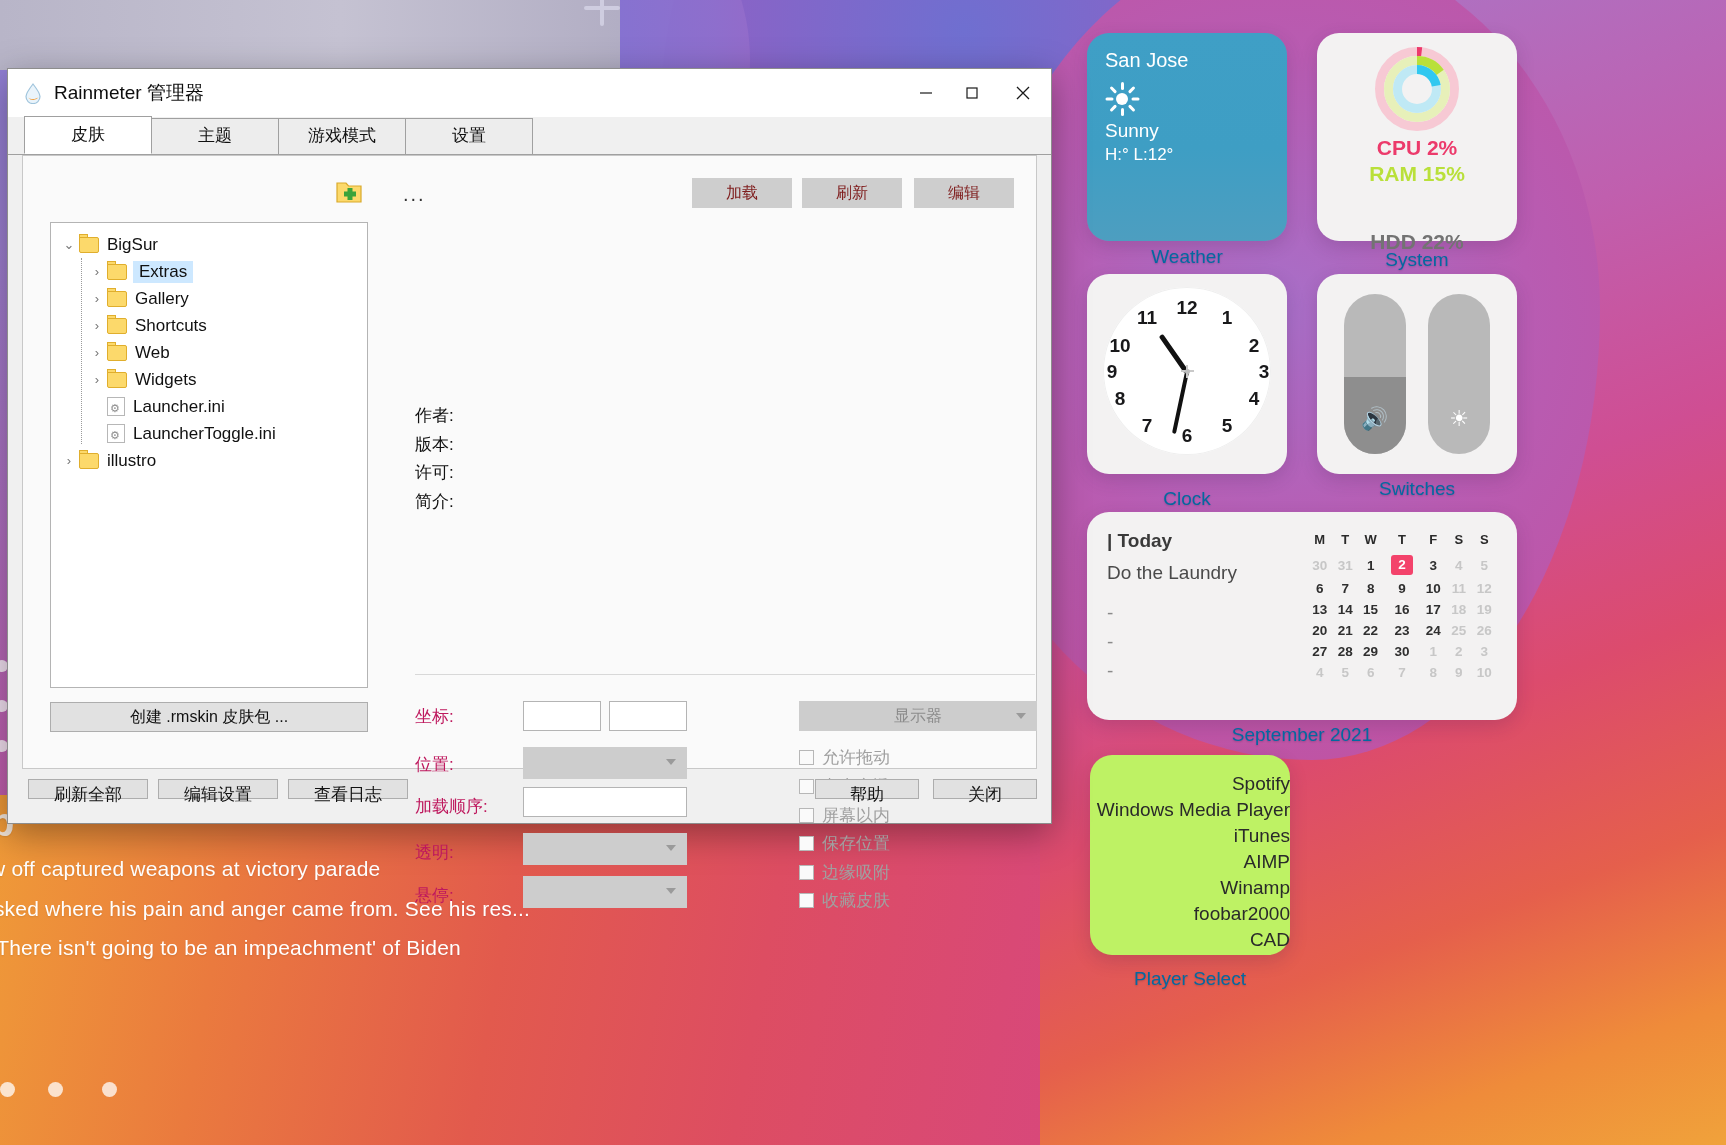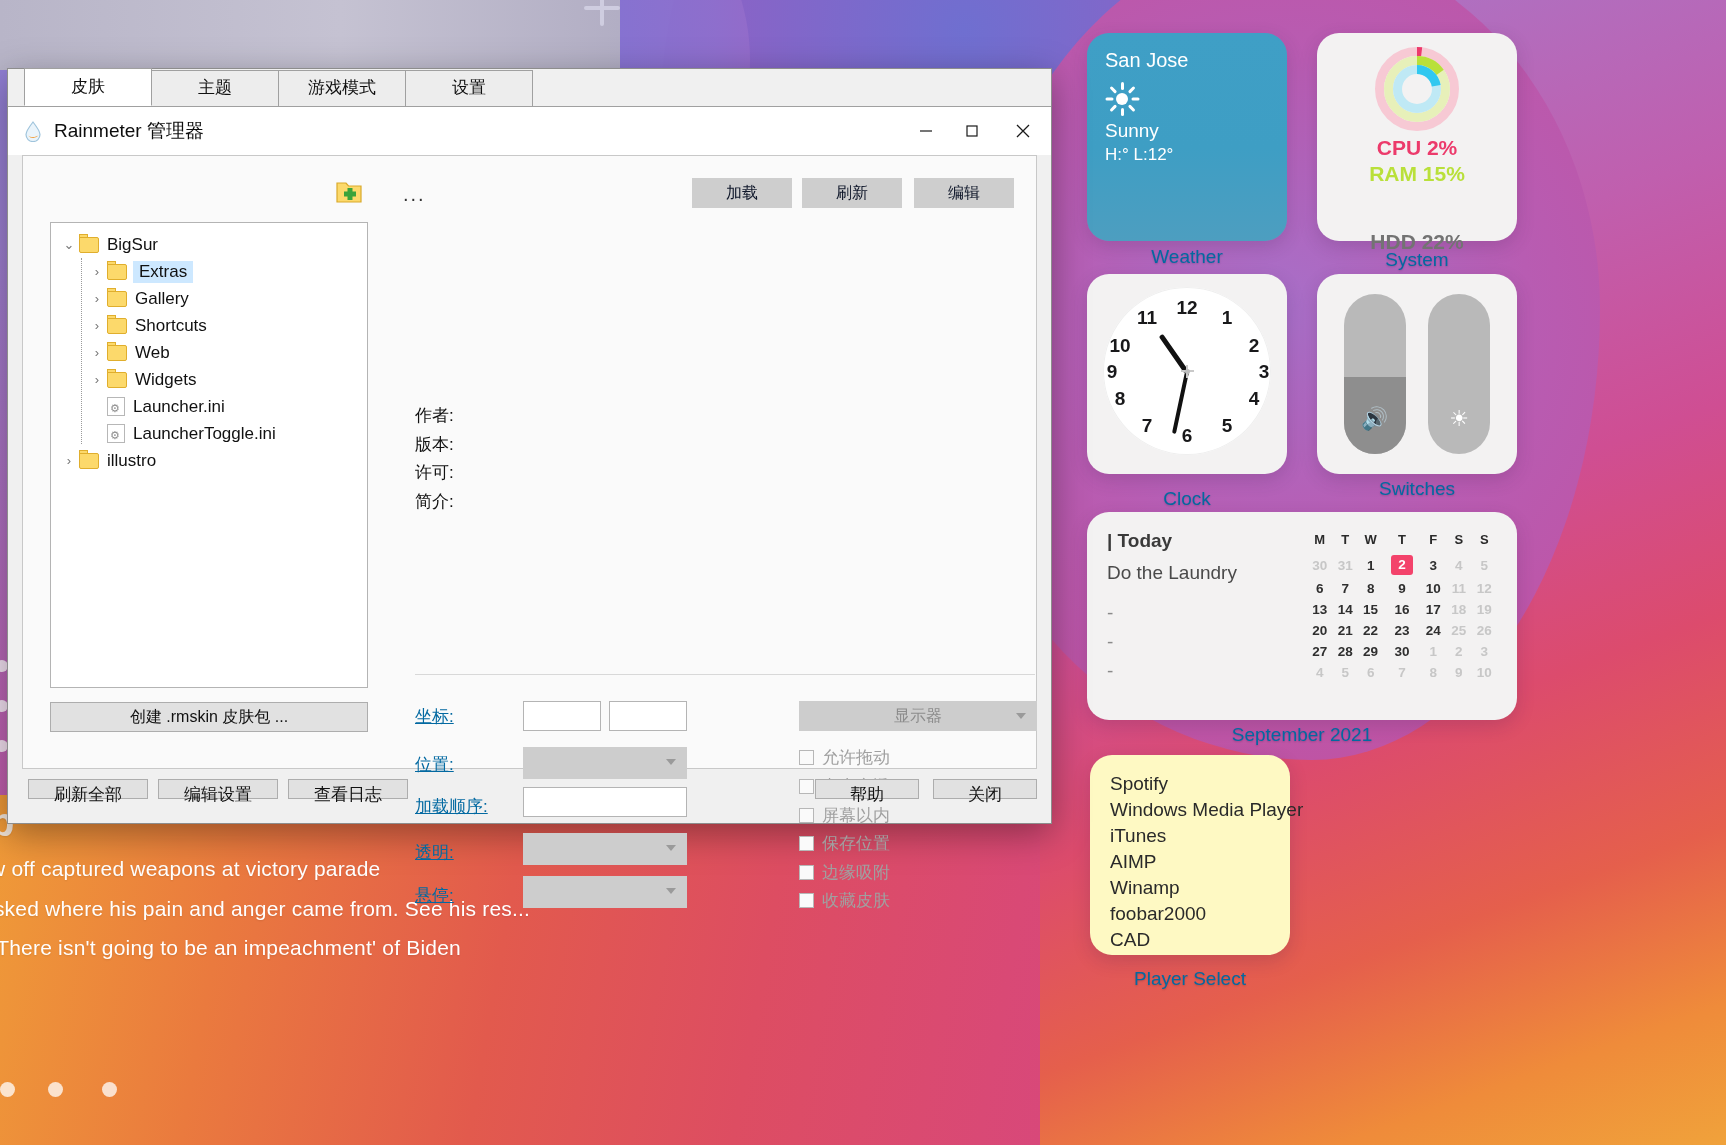--- a/index.html
+++ b/index.html
@@ -91,22 +91,22 @@
   .cal-dash { font-size:19px; color:#8b8b8b; line-height:29px; }
   .cal-right { float:right; width:190px; }
   .cal-grid { width:100%; border-collapse:collapse; }
   .cal-grid th { font-size:13px; font-weight:700; color:#2a2a2a; padding:2px 0 5px; text-align:center; }
   .cal-grid td { font-size:13.5px; color:#2f2f2f; padding:3px 0; text-align:center; font-weight:700; }
   .cal-grid td.mute { color:#c7c7c7; }
   .cal-grid td.today span { display:inline-block; width:22px; height:20px; line-height:20px;
     background:#f3436b; color:#fff; border-radius:3px; }
 
   
-  #w-player { left:1090px; top:755px; width:200px; height:200px; background:#fef9c3;
-    padding:16px 20px; text-align:left; }
+  #w-player { left:1090px; top:755px; width:200px; height:200px; background:#bef264;
+    padding:16px 0; text-align:right; }
   #w-player .pitem { font-size:19px; color:#2a2a2a; line-height:26px; white-space:nowrap; }
 
   
   #mgr { position:absolute; left:7px; top:68px; width:1045px; height:756px;
     background:#f0f0f0; border:1px solid #8d8d8d; box-shadow:0 10px 34px rgba(0,0,0,.35); }
   #mgr-title { height:48px; background:#fff; display:flex; align-items:center; }
   #mgr-drop { width:22px; height:22px; margin:0 10px 0 14px; position:relative; }
   #mgr-title-text { font-size:19px; color:#0d0d0d; }
   .winbtn { width:46px; height:48px; margin-left:0; display:flex; align-items:center; justify-content:center;
     color:#1a1a1a; }
@@ -124,21 +124,21 @@
 
   
   #tb { position:absolute; left:26px; top:22px; right:22px; height:30px; }
   #skin-filter { position:absolute; left:0; top:0; width:270px; height:30px; background:#e1e1e1;
     border:1px solid #adadad; font-size:16px; color:#222; text-align:center; line-height:28px; }
   #skin-filter .arr { position:absolute; right:12px; top:11px; width:0;height:0;
     border-left:6px solid transparent;border-right:6px solid transparent;border-top:7px solid #333; }
   #btn-newskin { position:absolute; left:286px; top:1px; width:28px; height:26px; }
   #btn-dots { position:absolute; left:354px; top:5px; font-size:20px; color:#333; letter-spacing:2px; }
   .tbtn { position:absolute; top:0; width:100px; height:30px; background:#cecece; border:1px solid #cecece;
-    color:#0f172a; font-size:16px; text-align:center; line-height:28px; }
+    color:#7f1d1d; font-size:16px; text-align:center; line-height:28px; }
   #tb-load { right:222px; } #tb-refresh { right:112px; } #tb-edit { right:0px; }
 
   
   #tree { position:absolute; left:27px; top:66px; width:318px; height:466px; background:#fff;
     border:1px solid #b4b4b4; overflow:hidden; padding:8px 0 0 0; }
   .trow { height:27px; display:flex; align-items:center; font-size:17px; color:#111; padding-left:8px; position:relative; }
   .trow .chev { width:20px; text-align:center; color:#767676; font-size:13px; }
   .folder { width:20px; height:16px; margin-right:8px; position:relative; flex:0 0 auto; }
   .folder .fb { position:absolute; inset:0; background:#fcd96b; border:1px solid #e0ae2d; border-radius:1px 2px 2px 2px; }
   .folder .ft { position:absolute; left:0; top:-3px; width:9px; height:4px; background:#fcd96b; border:1px solid #e0ae2d; border-bottom:none; }
@@ -150,21 +150,21 @@
 
   #btn-rmskin { position:absolute; left:27px; top:546px; width:318px; height:30px; background:#e1e1e1;
     border:1px solid #adadad; font-size:16px; color:#111; text-align:center; line-height:28px; }
 
   
   .dlabel { position:absolute; font-size:17px; color:#111; }
   #d-author { left:392px; top:248px; } #d-version { left:392px; top:277px; }
   #d-license { left:392px; top:305px; } #d-desc { left:392px; top:334px; }
   #divider { position:absolute; left:392px; top:518px; width:620px; height:1px; background:#d8d8d8; }
 
-  .flabel { position:absolute; font-size:17px; color:#0369a1;text-decoration:underline; }
+  .flabel { position:absolute; font-size:17px; color:#be185d; }
   #f-coord { left:392px; top:549px; } #f-pos { left:392px; top:597px; }
   #f-order { left:392px; top:639px; } #f-alpha { left:392px; top:685px; }
   #f-hover { left:392px; top:728px; }
 
   .tinput { position:absolute; height:30px; background:#fff; border:1px solid #b4b4b4; }
   #in-x { left:500px; top:545px; width:78px; }
   #in-y { left:586px; top:545px; width:78px; }
   #in-order { left:500px; top:631px; width:164px; }
   .tselect { position:absolute; height:32px; background:#cdcdcd; border:1px solid #cdcdcd; }
   #sel-pos { left:500px; top:591px; width:164px; }
@@ -374,27 +374,20 @@
   <div class="pitem">iTunes</div>
   <div class="pitem">AIMP</div>
   <div class="pitem">Winamp</div>
   <div class="pitem">foobar2000</div>
   <div class="pitem">CAD</div>
 </div>
 <div class="widget-caption" style="left:1090px; top:968px; width:200px;">Player Select</div>
 
 <div id="mgr">
 
-  <div id="tabstrip">
-    <div class="tab active">皮肤</div>
-    <div class="tab">主题</div>
-    <div class="tab">游戏模式</div>
-    <div class="tab">设置</div>
-  </div>
-
   <div id="mgr-title">
     <svg id="mgr-drop" viewBox="0 0 22 22">
       <path d="M11 2 C11 2 4 11 4 14.6 A7 7 0 0 0 18 14.6 C18 11 11 2 11 2 Z" fill="#eaf4fb" stroke="#9fc4dc" stroke-width="1.2"></path>
       <path d="M6 15.6 A6.6 6.6 0 0 0 16.6 15.3 C13.5 17.5 9 17.8 6 15.6 Z" fill="#f29f3d"></path>
     </svg>
     <div id="mgr-title-text">Rainmeter 管理器</div>
     <div id="winbtns">
       <div class="winbtn">
         <svg width="16" height="16" viewBox="0 0 16 16">
             <path d="M2 8 H14" stroke="#1a1a1a" stroke-width="1.2"></path>
@@ -406,20 +399,27 @@
           </svg>
       </div>
       <div class="winbtn" id="btn-close">
         <svg width="18" height="18" viewBox="0 0 18 18">
             <path d="M3 3 L15 15 M15 3 L3 15" stroke="#1a1a1a" stroke-width="1.3"></path>
           </svg>
       </div>
     </div>
   </div>
 
+  <div id="tabstrip">
+    <div class="tab active">皮肤</div>
+    <div class="tab">主题</div>
+    <div class="tab">游戏模式</div>
+    <div class="tab">设置</div>
+  </div>
+
   <div id="mgr-body">
 
     <div id="tb">
       <svg id="btn-newskin" viewBox="0 0 28 26">
         <path d="M2 4 h9 l2.5 3 H26 v16 H2 Z" fill="#fcd96b" stroke="#d9a92b" stroke-width="1.2"></path>
         <path d="M9 15 h12 M15 9 v12" stroke="#3aa33a" stroke-width="5" stroke-linecap="butt"></path>
       </svg>
       <div id="btn-dots">...</div>
       <div class="tbtn" id="tb-load">加载</div>
       <div class="tbtn" id="tb-refresh">刷新</div>

